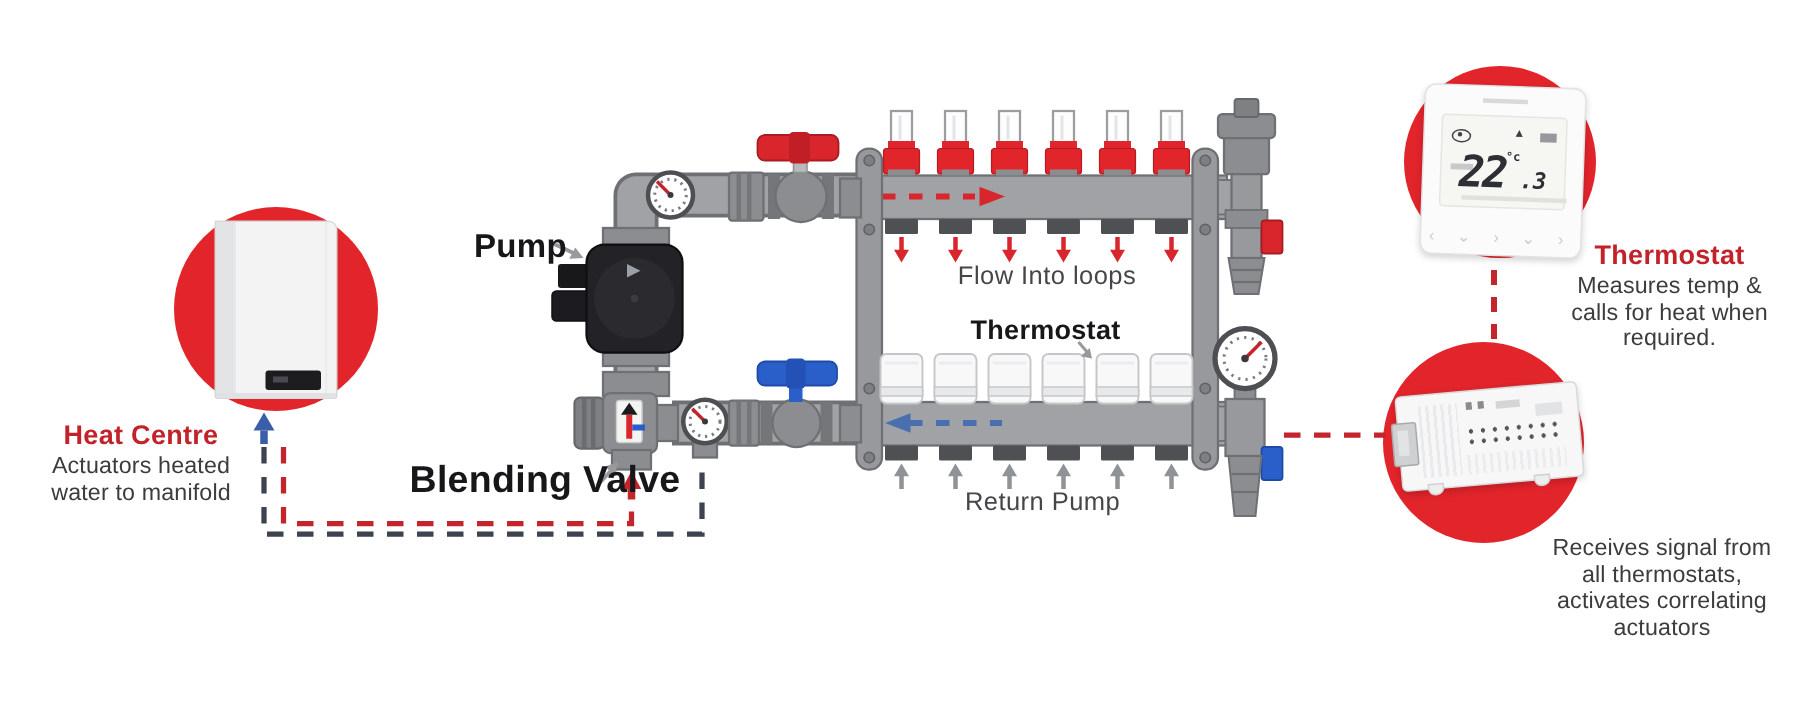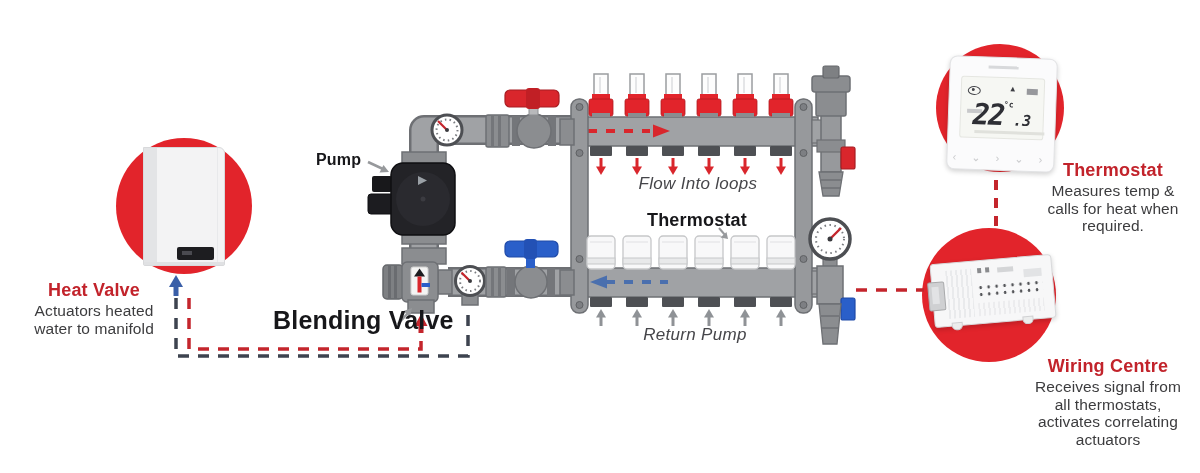--- a/index.html
+++ b/index.html
@@ -4,22 +4,22 @@
 <style>
   html,body{margin:0;padding:0;}
   body{font-family:"Liberation Sans", sans-serif; background:#ffffff;}
   #canvas{position:relative;width:1200px;height:473px;background:#ffffff;overflow:hidden;}
   .circle{position:absolute;border-radius:50%;background:#e2242b;z-index:1;}
   #diagram-svg{position:absolute;left:0;top:0;z-index:2;}
   .device{position:absolute;z-index:3;}
   .label{position:absolute;z-index:4;}
   .label-title{font-weight:bold;font-size:18px;color:#c2232b;text-align:center;letter-spacing:.2px;}
   .label-desc{font-size:15.5px;color:#3c3c3e;text-align:center;line-height:1.14;margin:1px auto 0;letter-spacing:.1px;}
-  .bold-label{font-weight:bold;font-size:16px;color:#17171a;letter-spacing:.2px;}
-  .italic-label{font-style:italic;font-size:17px;color:#46464a;text-align:center;letter-spacing:.3px;}
+  .bold-label{font-weight:bold;font-size:22px;color:#17171a;letter-spacing:.2px;}
+  .italic-label{font-size:17px;color:#46464a;text-align:center;letter-spacing:.3px;}
 
   
   #boiler{left:143px;top:147px;width:80px;height:117px;background:#f3f3f4;border:1px solid #d8d9db;border-radius:0 6px 2px 2px;}
   #boiler .side{position:absolute;left:0;top:0;width:13px;height:100%;background:#e3e4e6;}
   #boiler .seam{position:absolute;right:6px;top:0;width:1px;height:100%;background:#e8e9eb;}
   #boiler .panel{position:absolute;left:33px;top:99px;width:37px;height:13px;background:#1d1d20;border-radius:2px;}
   #boiler .panel i{position:absolute;left:5px;top:4px;width:10px;height:4px;background:#4a4a50;}
   #boiler .foot{position:absolute;left:0;bottom:0;width:100%;height:3px;background:#e0e1e3;}
 
   
@@ -310,33 +310,32 @@
     <div class="led2"></div>
     <div class="lbl1"></div>
     <div class="lbl2"></div>
     <div class="terminals"></div>
     <div class="ribs2"></div>
     <div class="tab1"></div>
     <div class="tab2"></div>
   </div>
 
   <div id="heat-source-label" class="label">
-    <div class="label-title">Heat Valve</div>
+    <div class="label-title">Heat Centre</div>
     <div class="label-desc">Actuators heated water to manifold</div>
   </div>
 
   <div id="pump-label" class="label bold-label">Pump</div>
   <div id="blending-valve-label" class="label bold-label">Blending Valve</div>
   <div id="supply-flow-label" class="label italic-label">Flow Into loops</div>
   <div id="actuators-label" class="label bold-label">Thermostat</div>
   <div id="return-flow-label" class="label italic-label">Return Pump</div>
 
   <div id="thermostat-label" class="label">
     <div class="label-title">Thermostat</div>
     <div class="label-desc">Measures temp &amp; calls for heat when required.</div>
   </div>
 
   <div id="wiring-centre-label" class="label">
-    <div class="label-title">Wiring Centre</div>
     <div class="label-desc">Receives signal from all thermostats, activates correlating actuators</div>
   </div>
 
 </div>
 
 </body></html>

